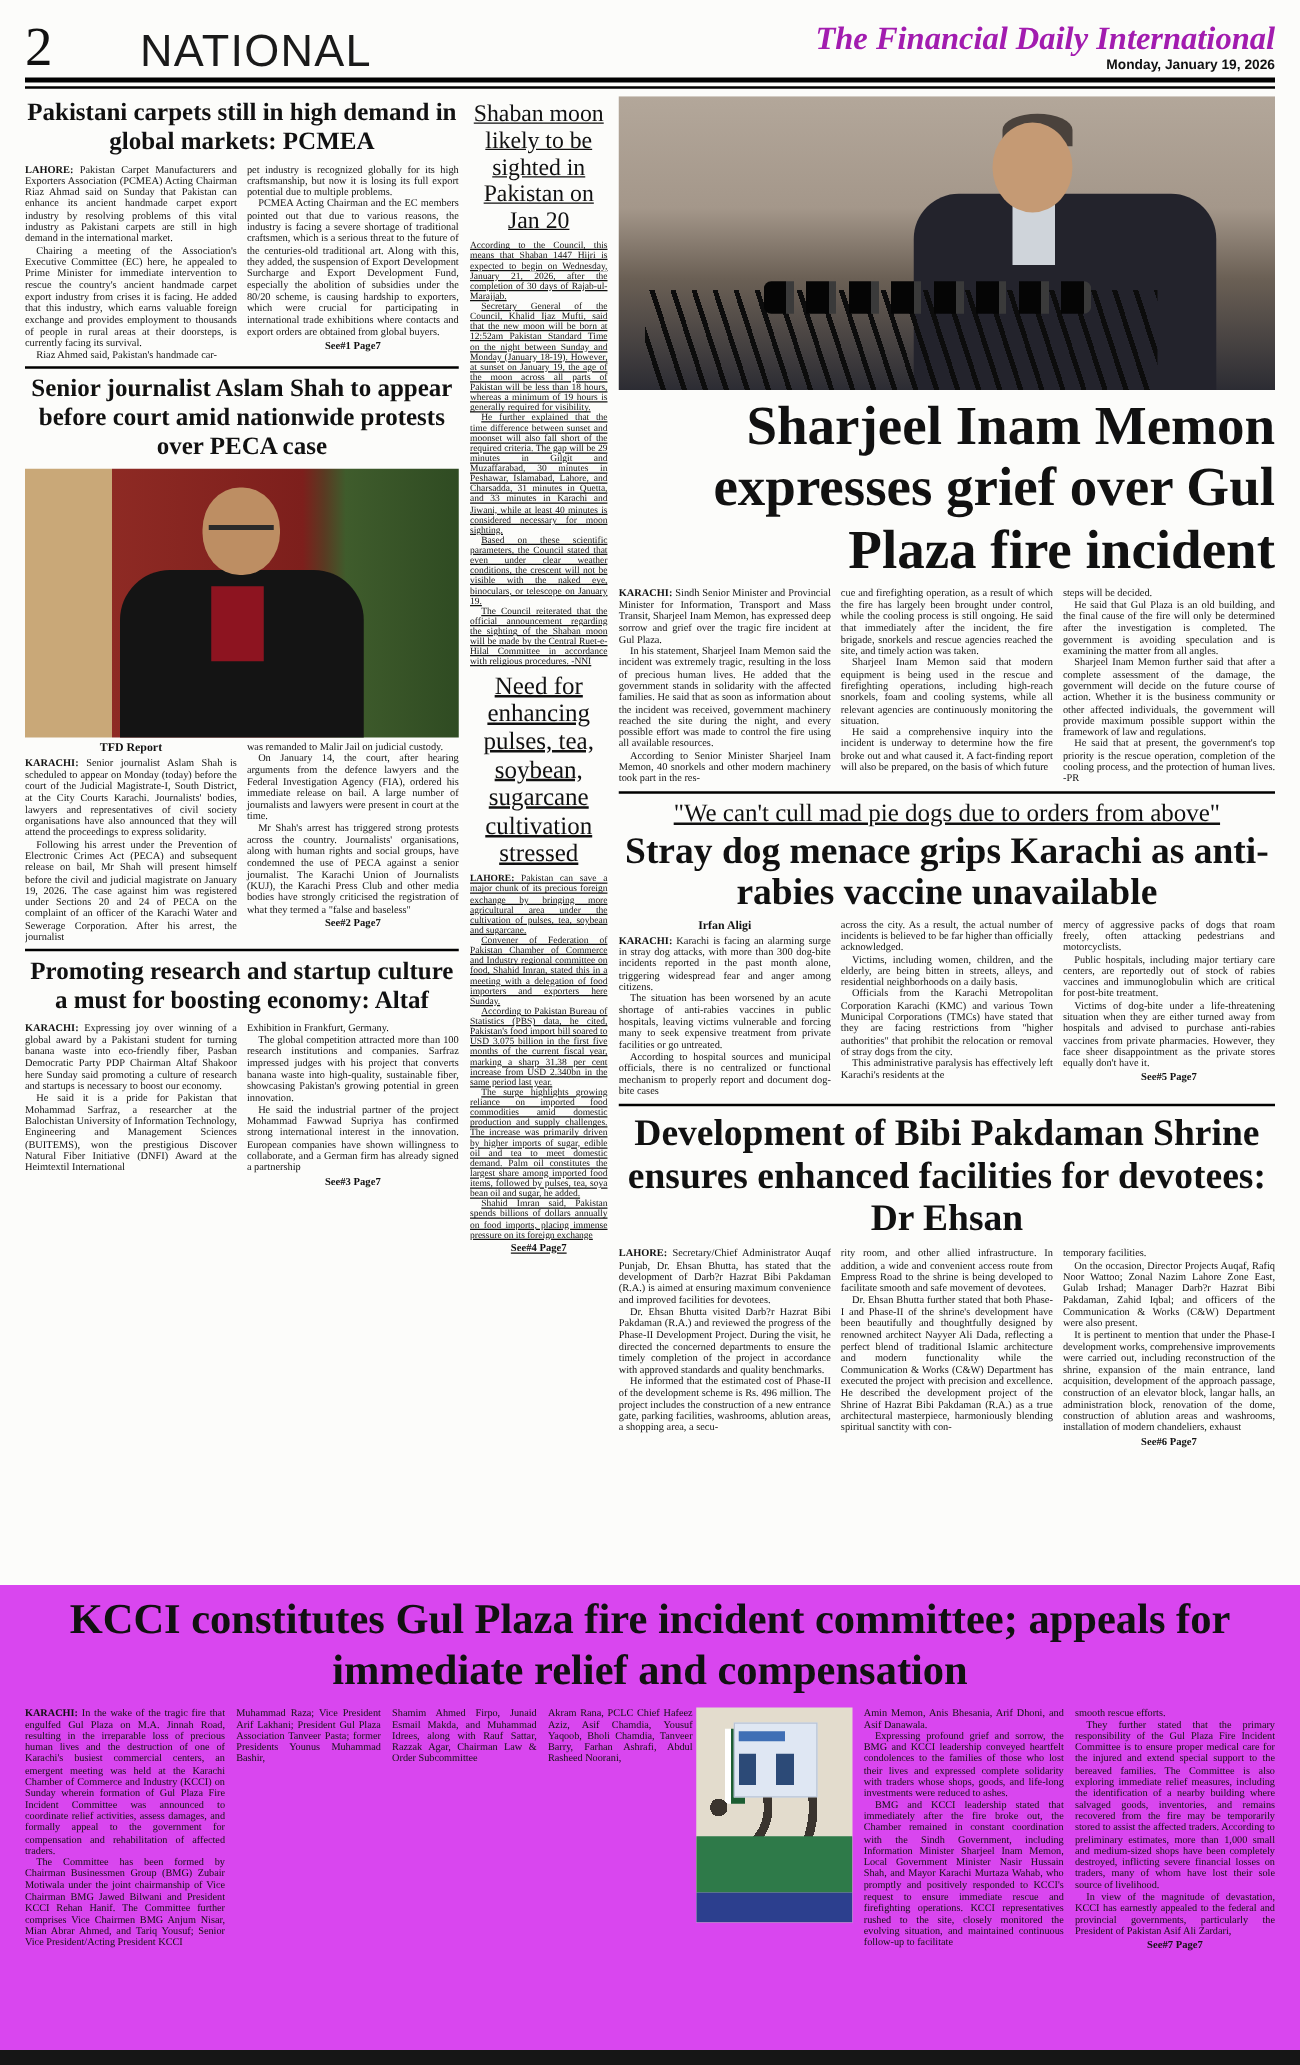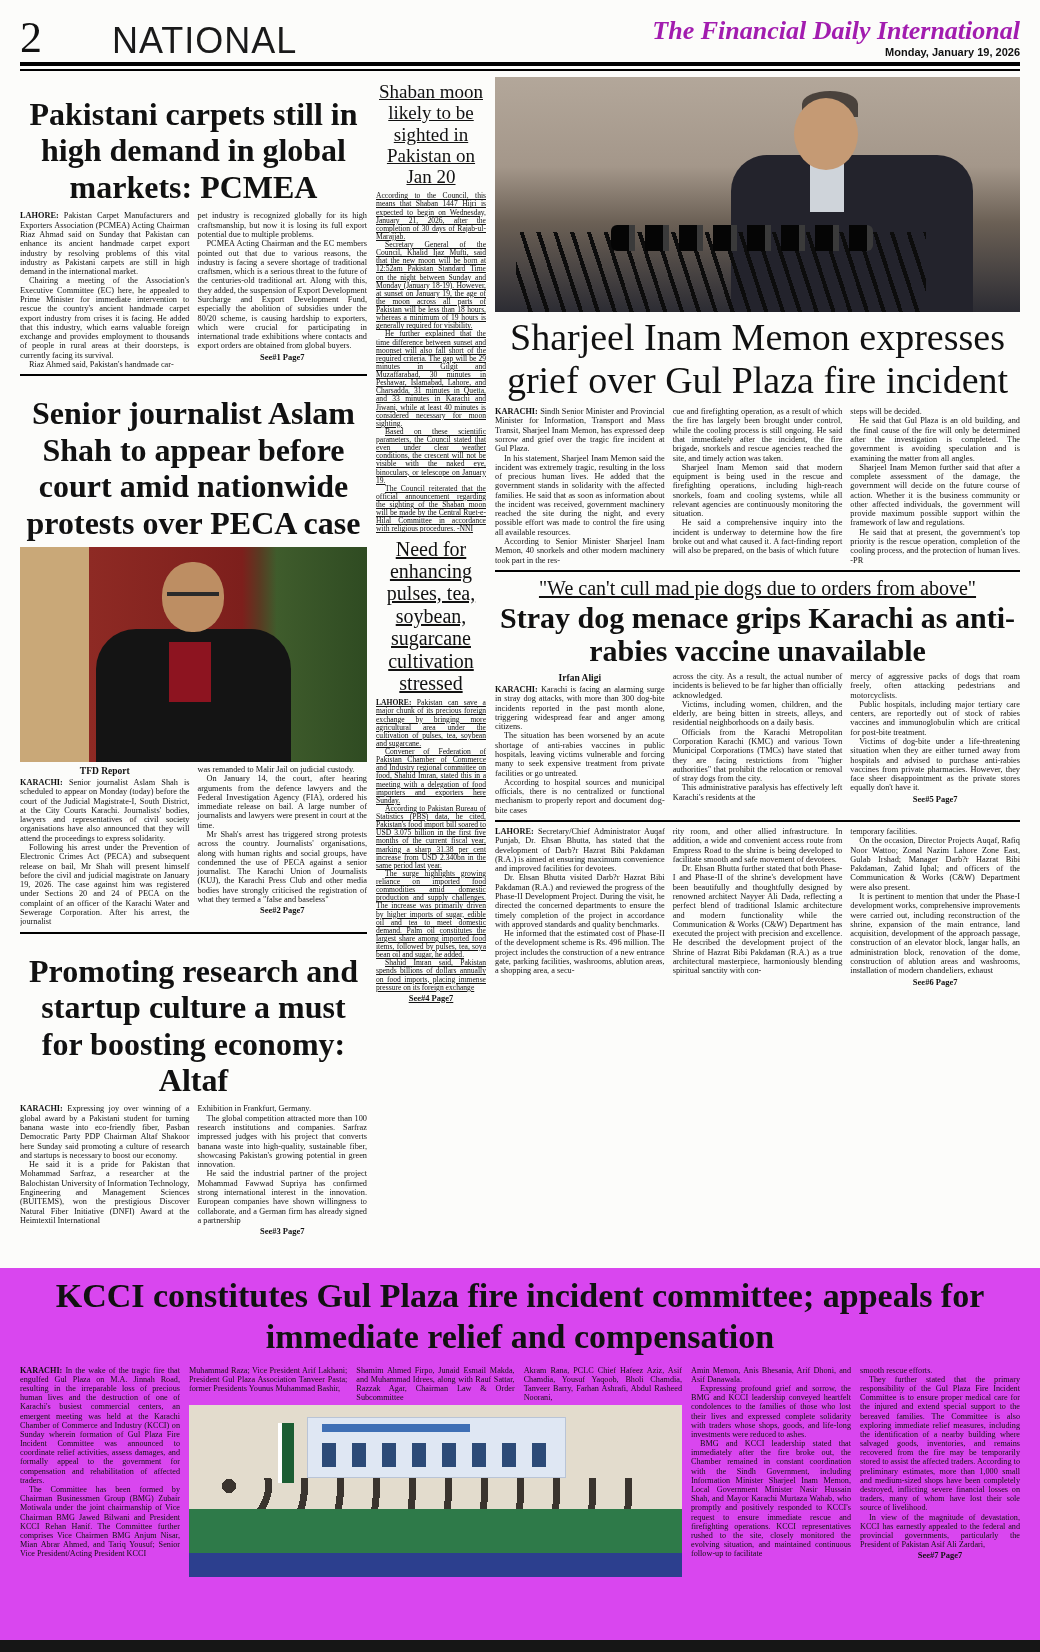--- a/index.html
+++ b/index.html
@@ -24,22 +24,22 @@
   .cols{display:flex;gap:8px;align-items:flex-start;}
   .cols>*{flex:1;min-width:0;}
   
   .bt p{margin:0;text-align:justify;font-size:8.3px;line-height:1.12;}
   .bt p+p{text-indent:9px;}
   .col-mid .bt p{font-size:7.6px;line-height:1.07;}
   .kcci .bt p{font-size:8.2px;line-height:1.12;}
   .see{text-align:center;font-weight:bold;font-size:8.5px;margin-top:1px;}
   .byline{text-align:center;font-weight:bold;font-size:9.5px;margin:1px 0 2px 0;}
   
-  .h-carpets,.h-aslam,.h-research{font-weight:bold;text-align:center;margin:19px 0 6px 0;font-size:32px;line-height:1.14;}
-  .h-sharjeel{font-weight:normal;text-align:center;font-size:38px;line-height:1.12;margin:4px 0 6px 0;}
+  .h-carpets,.h-aslam,.h-research{font-weight:bold;text-align:center;margin:2px 0 6px 0;font-size:20px;line-height:1.14;}
+  .h-sharjeel{font-weight:bold;text-align:right;font-size:44px;line-height:1.12;margin:4px 0 6px 0;}
   .h-stray{font-weight:bold;text-align:center;font-size:30px;line-height:1.12;margin:2px 0 4px 0;}
   .kicker{font-size:20px;text-align:center;text-decoration:underline;margin:3px 0 2px 0;line-height:1.1;}
   .h-bibi{font-weight:bold;text-align:center;font-size:30px;line-height:1.14;margin:4px 0 6px 0;}
   .h-mid{font-weight:normal;text-align:center;margin:4px 0 5px 0;}
   .h-shaban{font-size:19px;line-height:1.12;}
   .h-pulses{font-size:20px;line-height:1.12;}
   
   .photo{position:relative;overflow:hidden;width:100%;}
   .ph-sharjeel{height:235px;background:linear-gradient(180deg,#b3a79a 0%,#a4978a 38%,#6b6055 62%,#2c2c33 100%);}
   .p1-head{position:absolute;left:57%;top:9%;width:64px;height:72px;border-radius:50%;background:#c59a74;}
@@ -63,21 +63,21 @@
   .p3-flag{position:absolute;left:18%;top:10%;width:16px;height:60px;background:linear-gradient(90deg,#fff 0 28%,#1c5e33 28%);}
   .p3-men{position:absolute;left:6%;top:42%;width:88%;height:24%;
       background:repeating-radial-gradient(circle at 10px 8px,#3a342e 0 7px,rgba(0,0,0,0) 7px 36px);}
   .p3-table{position:absolute;left:0;top:60%;width:100%;height:26%;background:#2e7a49;}
   .p3-skirt{position:absolute;left:0;top:86%;width:100%;height:14%;background:#2c3f8e;}
   
   .kcci{background:#d946ef;margin:6px -20px 0 -20px;padding:4px 20px 6px 20px;height:375px;box-sizing:border-box;overflow:hidden;}
   .h-kcci{font-weight:bold;text-align:center;font-size:34px;line-height:1.2;margin:4px 0 8px 0;}
   .kcci-body{display:flex;gap:9px;}
   .kcci-side{width:160px;flex:none;}
-  .kcci-midwrap{flex:1;min-width:0;display:flex;flex-direction:column;gap:3px;}
+  .kcci-midwrap{flex:1;min-width:0;display:flex;flex-direction:row;gap:3px;}
   .kcci-minis{display:flex;gap:9px;}
   .kcci-minis>*{flex:1;min-width:0;}
   .botbar{position:absolute;left:0;bottom:0;width:100%;height:12px;background:#161616;}
 </style>
 </head>
 <body>
 
 <div class="page">
 
   <div class="hdr">
@@ -237,20 +237,21 @@
                 <p>mercy of aggressive packs of dogs that roam freely, often attacking pedestrians and motorcyclists.</p>
                 <p>Public hospitals, including major tertiary care centers, are reportedly out of stock of rabies vaccines and immunoglobulin which are critical for post-bite treatment.</p>
                 <p>Victims of dog-bite under a life-threatening situation when they are either turned away from hospitals and advised to purchase anti-rabies vaccines from private pharmacies. However, they face sheer disappointment as the private stores equally don't have it.</p>
               </div>
             <div class="see">See#5 Page7</div>
           </div>
         </div>
       </section>
       <div class="rule"></div>
       <section>
+        <h1 class="h-bibi">Development of Bibi Pakdaman Shrine ensures enhanced facilities for devotees: Dr Ehsan</h1>
         <div class="cols">
           <div class="bt">
               <p><b>LAHORE: </b>Secretary/Chief Administrator Auqaf Punjab, Dr. Ehsan Bhutta, has stated that the development of Darb?r Hazrat Bibi Pakdaman (R.A.) is aimed at ensuring maximum convenience and improved facilities for devotees.</p>
               <p>Dr. Ehsan Bhutta visited Darb?r Hazrat Bibi Pakdaman (R.A.) and reviewed the progress of the Phase-II Development Project. During the visit, he directed the concerned departments to ensure the timely completion of the project in accordance with approved standards and quality benchmarks.</p>
               <p>He informed that the estimated cost of Phase-II of the development scheme is Rs. 496 million. The project includes the construction of a new entrance gate, parking facilities, washrooms, ablution areas, a shopping area, a secu-</p>
             </div>
           <div class="bt">
               <p>rity room, and other allied infrastructure. In addition, a wide and convenient access route from Empress Road to the shrine is being developed to facilitate smooth and safe movement of devotees.</p>
               <p>Dr. Ehsan Bhutta further stated that both Phase-I and Phase-II of the shrine's development have been beautifully and thoughtfully designed by renowned architect Nayyer Ali Dada, reflecting a perfect blend of traditional Islamic architecture and modern functionality while the Communication &amp; Works (C&amp;W) Department has executed the project with precision and excellence. He described the development project of the Shrine of Hazrat Bibi Pakdaman (R.A.) as a true architectural masterpiece, harmoniously blending spiritual sanctity with con-</p>
             </div>

